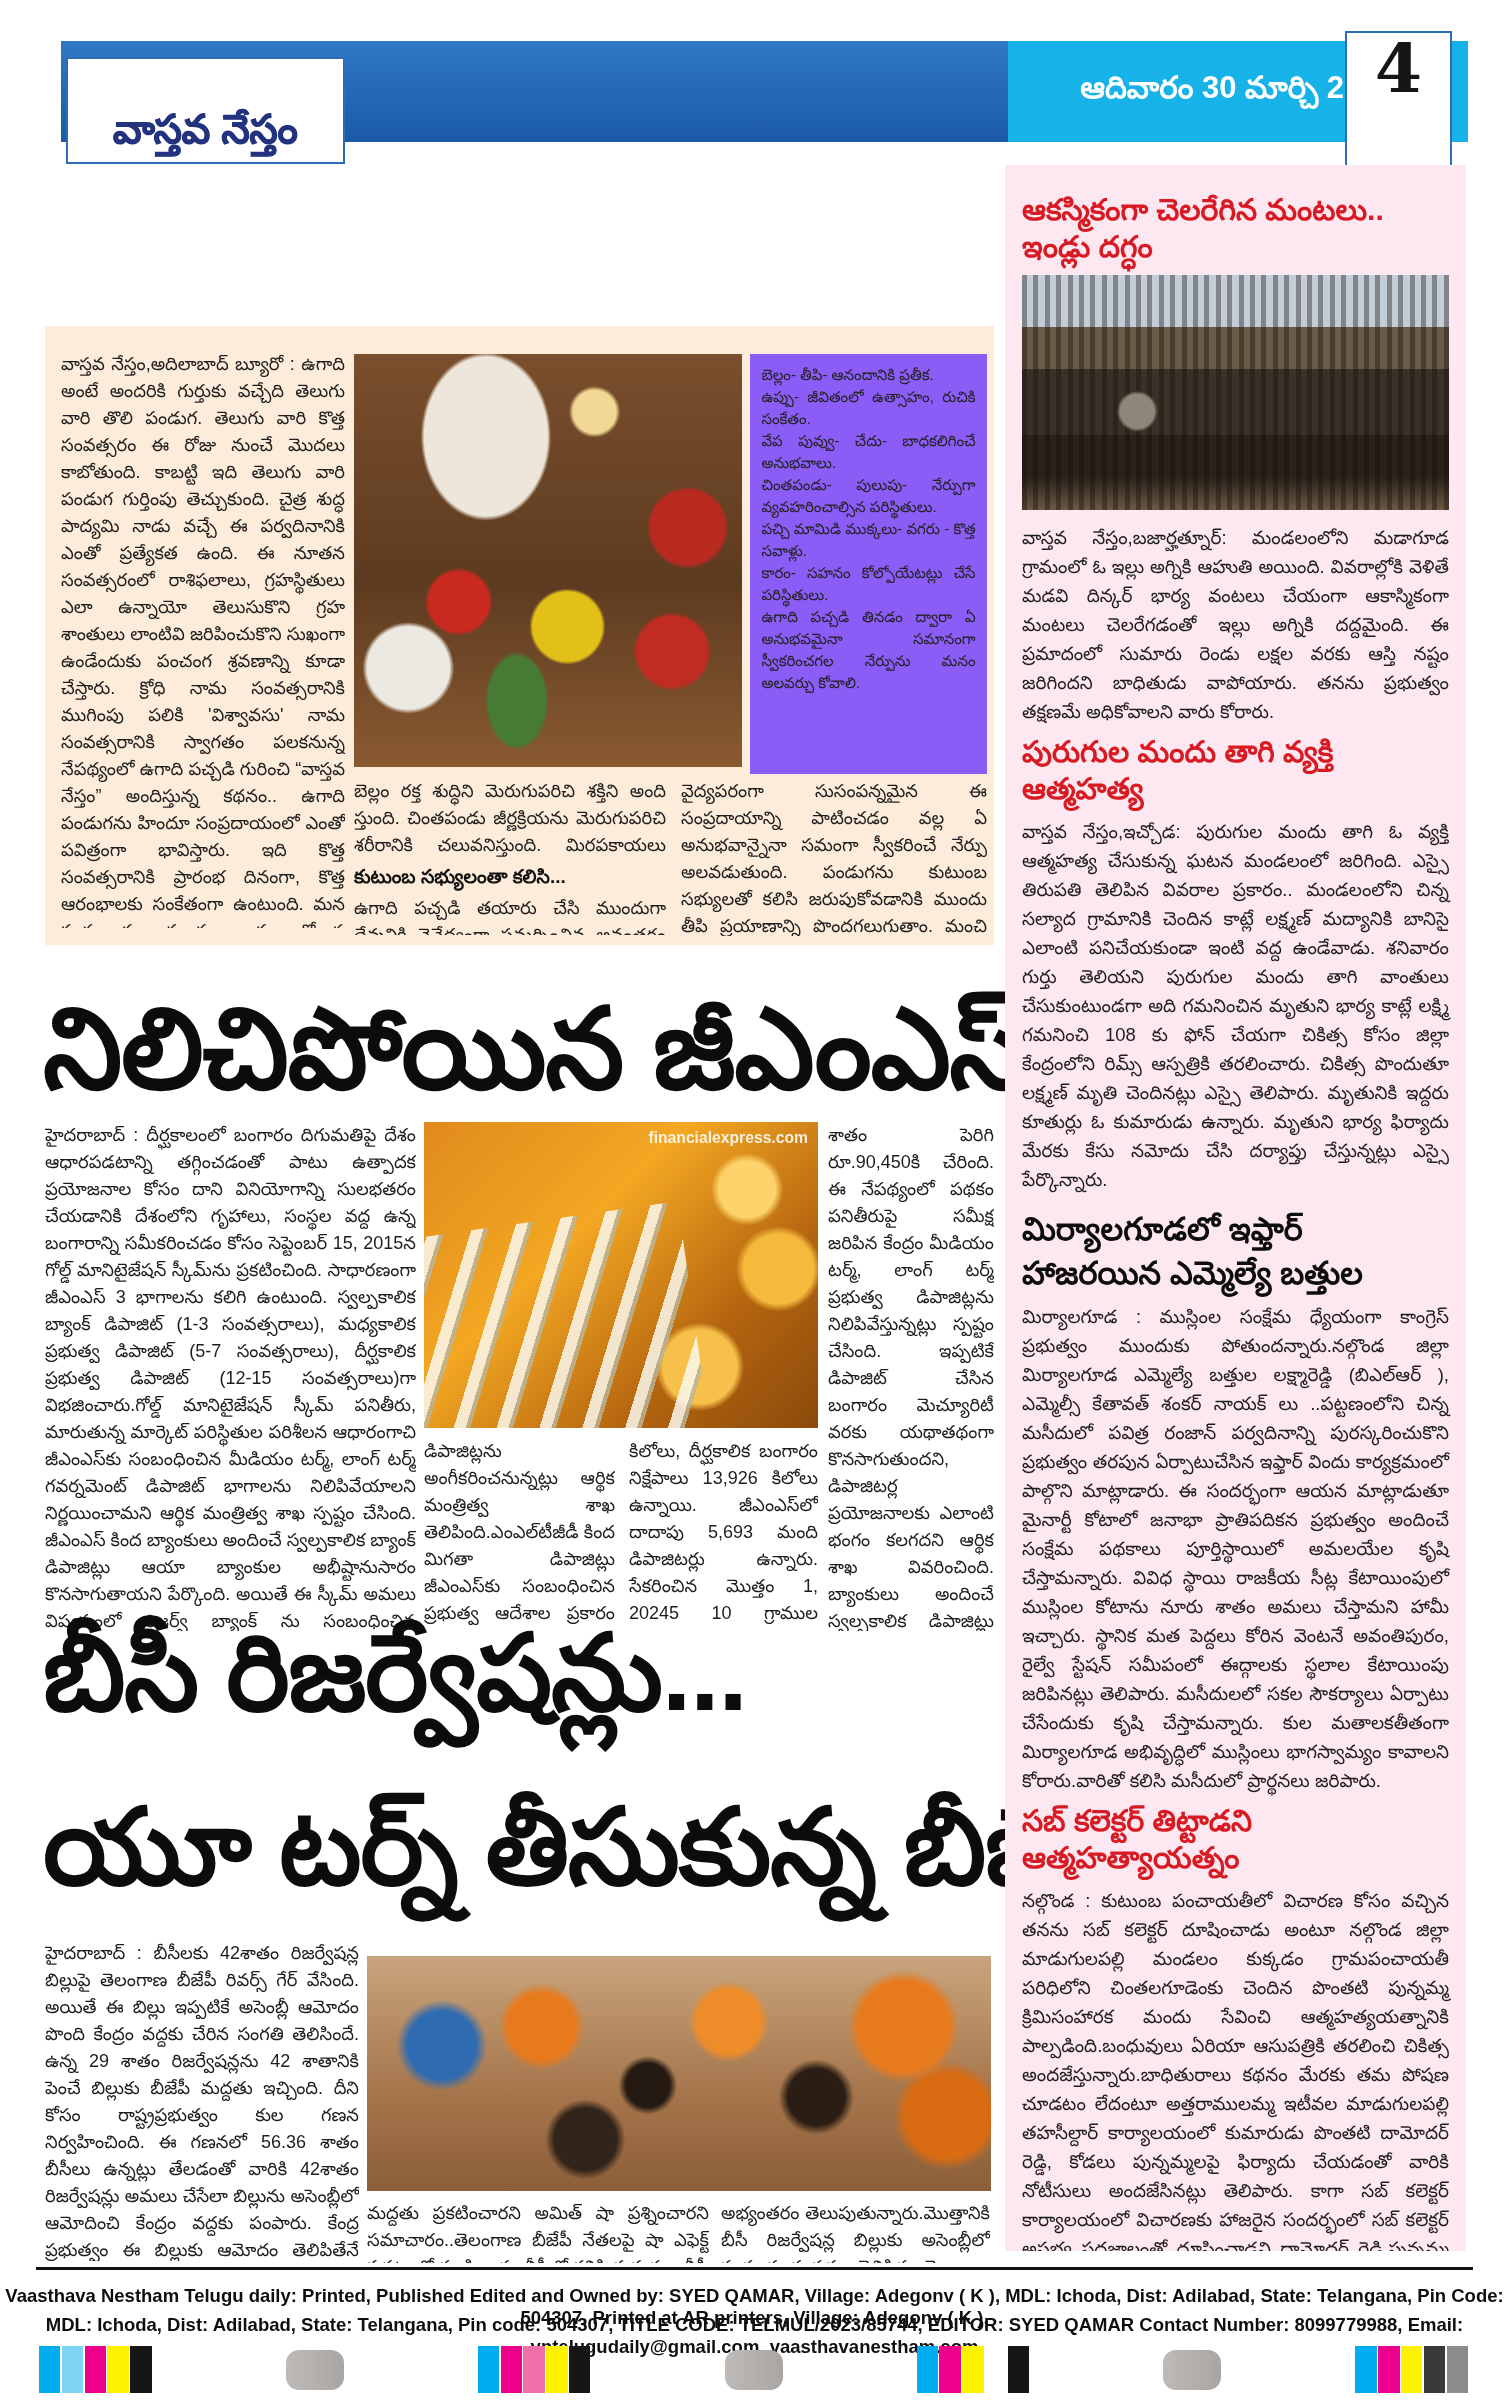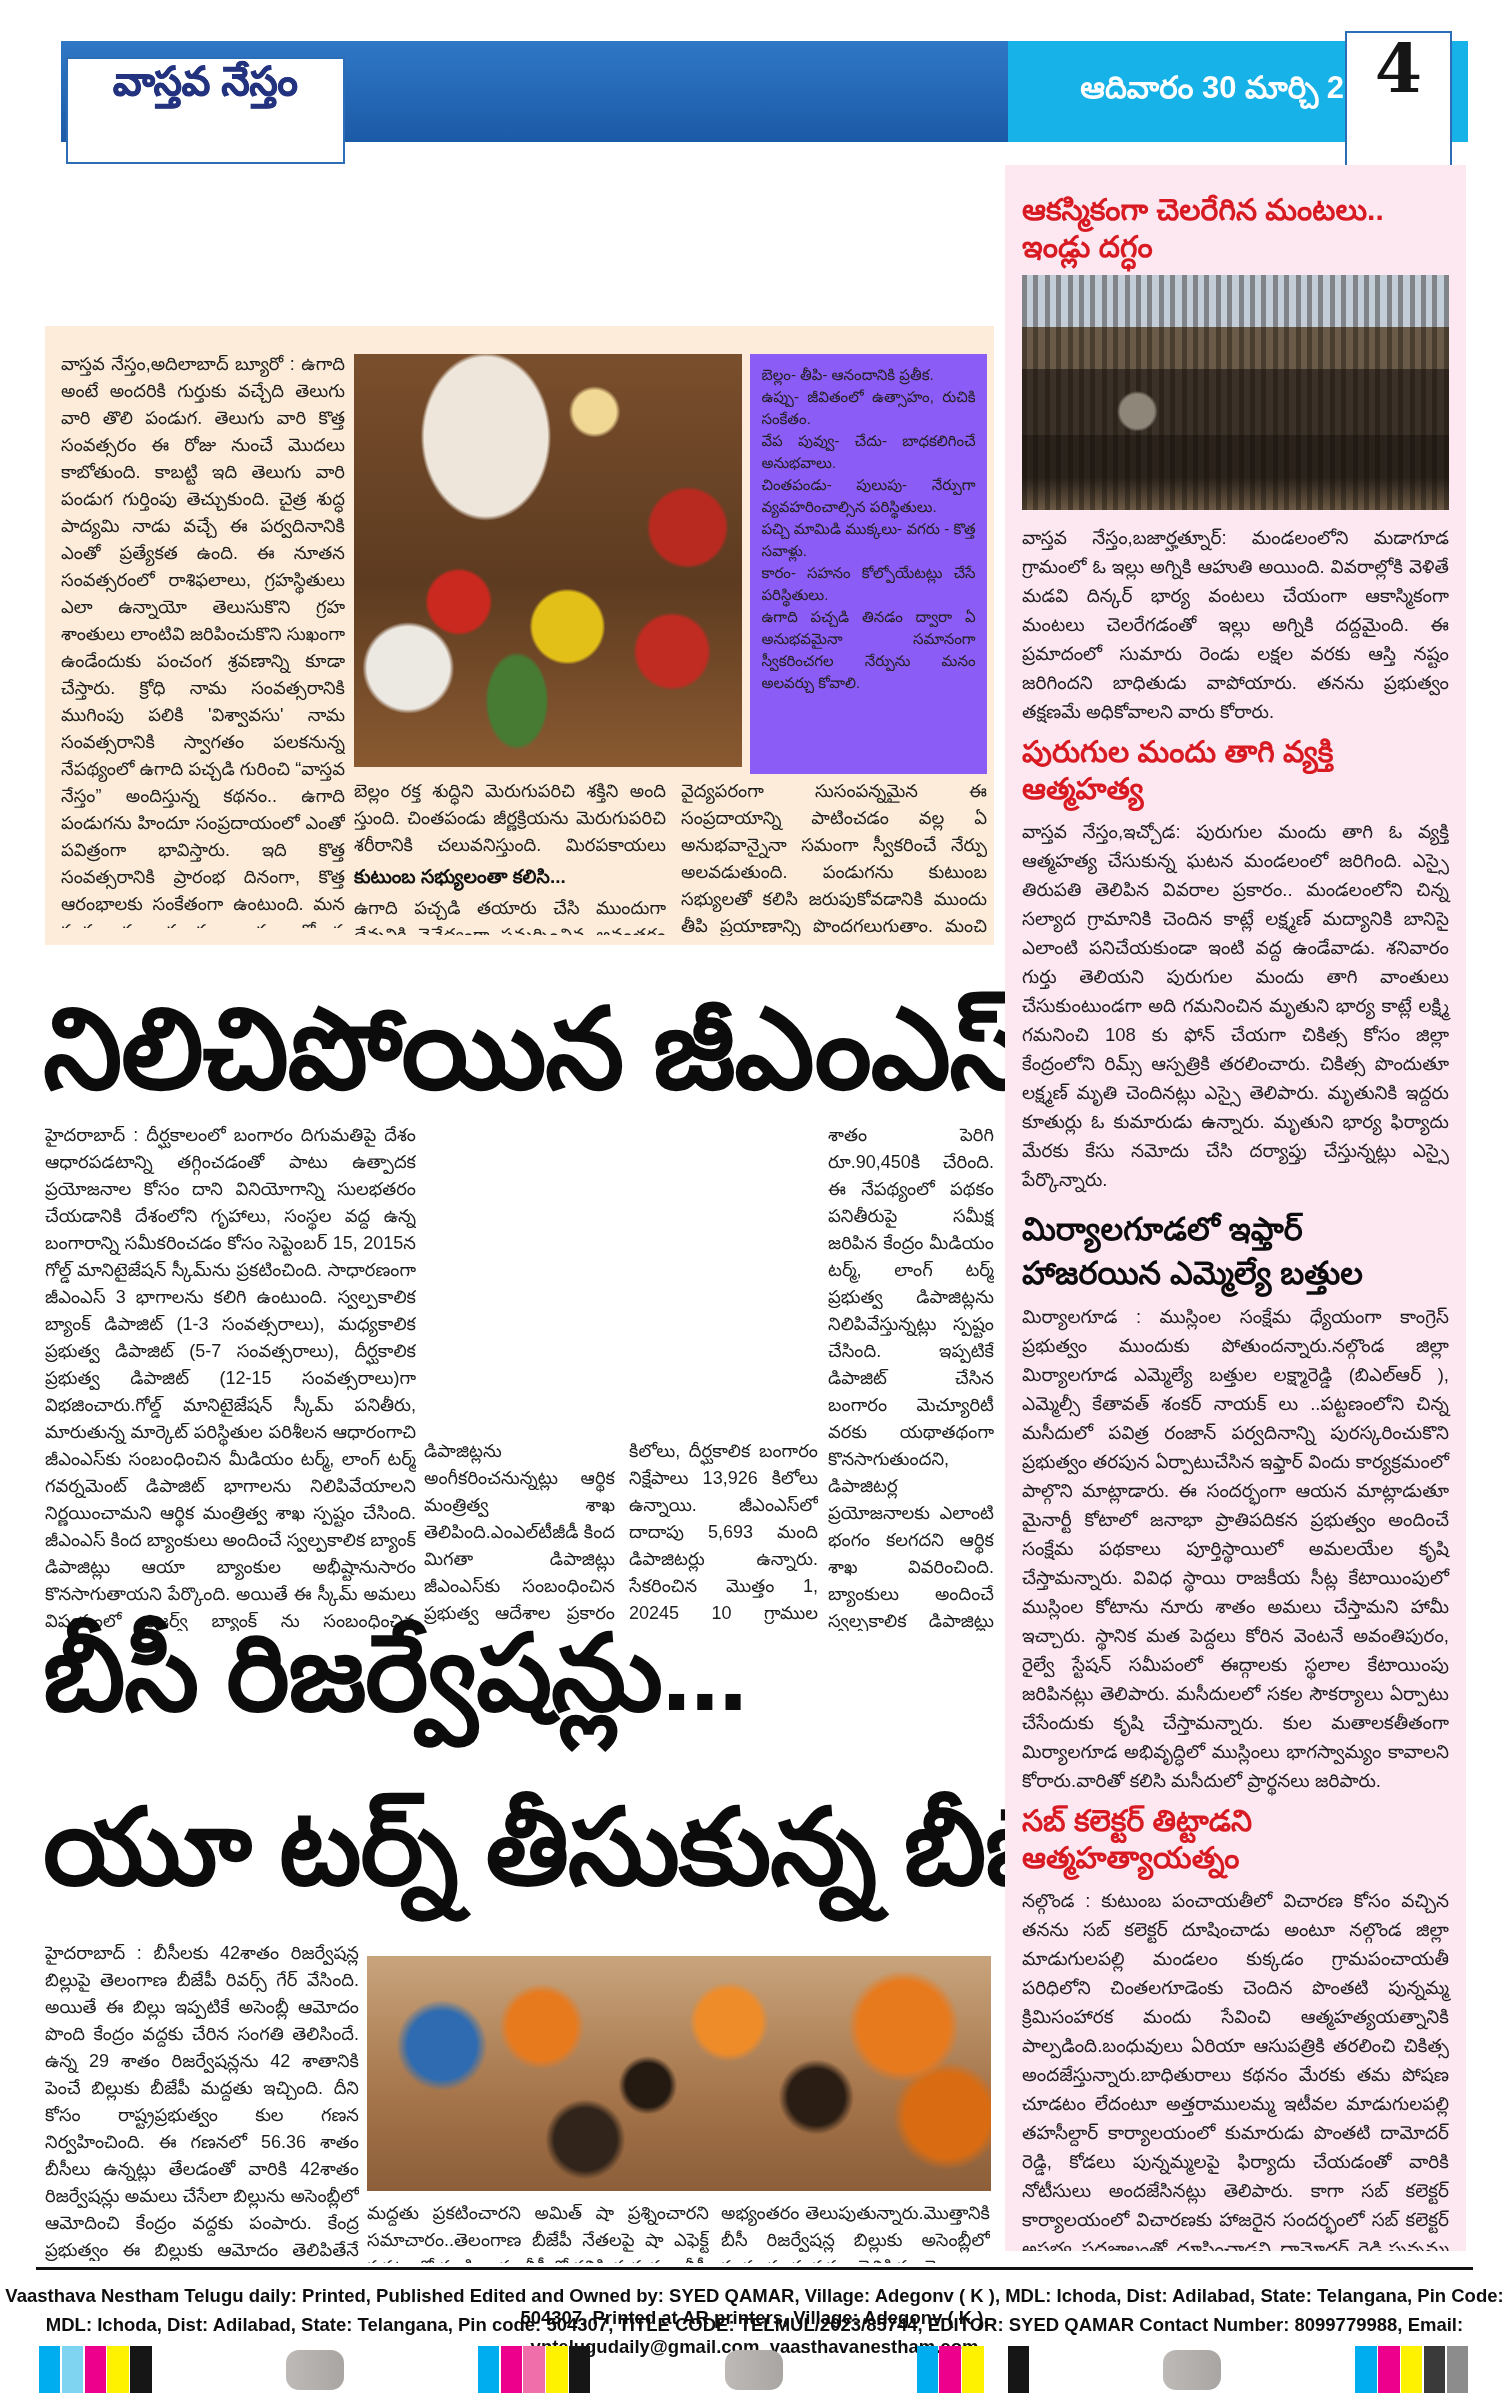--- a/index.html
+++ b/index.html
@@ -5,21 +5,21 @@
   html,body{margin:0;padding:0;background:#e9e9e9;}
   .page{position:relative;width:1509px;height:2401px;background:#ffffff;overflow:hidden;
         font-family:"Liberation Sans","DejaVu Sans",sans-serif;color:#161616;}
   
   .top-banner{position:absolute;left:61px;top:41px;width:948px;height:101px;
       background:linear-gradient(180deg,#2f78c6,#1b5aa6);}
   .state-news{position:absolute;left:356px;top:47px;width:648px;height:93px;
       font-size:68px;font-weight:bold;letter-spacing:7.1px;color:rgba(255,255,255,.42);
       text-align:center;line-height:93px;}
   .masthead-box{position:absolute;left:66px;top:57px;width:279px;height:107px;background:#ffffff;
-      border:2.9px solid #2d6db5;box-sizing:border-box;display:flex;align-items:flex-start;justify-content:center;}
+      border:2.9px solid #2d6db5;box-sizing:border-box;display:flex;align-items:flex-end;justify-content:center;}
   .masthead-text{font-size:40px;font-weight:900;color:#23337f;-webkit-text-stroke:0.7px #23337f;}
   .date-box{position:absolute;left:1008px;top:41px;width:460px;height:101px;background:#17b2e7;
       display:flex;align-items:center;justify-content:center;}
   .date-text{color:#ffffff;font-weight:bold;font-size:31px;}
   .pageno-box{position:absolute;left:1345px;top:31px;width:107px;height:137px;background:#ffffff;
       border:2.9px solid #2d6db5;box-sizing:border-box;text-align:center;}
   .pageno{font-family:"DejaVu Serif","Liberation Serif",serif;font-size:68px;font-weight:bold;line-height:1.05;}
   
   .body-txt{font-size:18px;line-height:27px;text-align:justify;color:#1d1d1d;overflow:hidden;}
   
@@ -125,20 +125,24 @@
     <div class="body-txt" style="height:84px;">బెల్లం రక్త శుద్ధిని మెరుగుపరిచి శక్తిని అంది స్తుంది. చింతపండు జీర్ణక్రియను మెరుగుపరిచి శరీరానికి చలువనిస్తుంది. మిరపకాయలు శరీరంలో వేడిమిని నియంత్రించి రోగనిరోధక శక్తిని పెంచు తాయి. ఈ పచ్చడి వసంత ఋతువులో కలిగే ఆరోగ్య సమస్యలను నివారించడానికి సహాయ పడుతుంది.</div>
     <div class="subhead">కుటుంబ సభ్యులంతా కలిసి...</div>
     <div class="body-txt" style="height:40px;">ఉగాది పచ్చడి తయారు చేసి ముందుగా దేవునికి నైవేద్యంగా సమర్పించిన అనంతరం కుటుంబ సభ్యులంతా కలిసి స్వీకరిస్తారు.</div>
   </div>
   <div class="body-txt" style="position:absolute;left:681px;top:778px;width:306px;height:158px;">వైద్యపరంగా సుసంపన్నమైన ఈ సంప్రదాయాన్ని పాటించడం వల్ల ఏ అనుభవాన్నైనా సమంగా స్వీకరించే నేర్పు అలవడుతుంది. పండుగను కుటుంబ సభ్యులతో కలిసి జరుపుకోవడానికి ముందు తీపి ప్రయాణాన్ని పొందగలుగుతాం. మంచి ఆరంభాన్ని, అనుభవాన్ని అందుకోవాలని పెద్దలు ఆశీర్వదిస్తారు. సుఖసంతోషాలతో నూతన సంవత్సరం సాగాలని ప్రతి ఒక్కరూ ఆకాంక్షిస్తారు.</div>
 
   <div class="huge-head" style="left:43px;top:989px;width:955px;height:123px;font-size:113px;line-height:121px;white-space:nowrap;">నిలిచిపోయిన జీఎంఎస్</div>
 
   <div class="body-txt" style="position:absolute;left:45px;top:1122px;width:371px;height:509px;">హైదరాబాద్ : దీర్ఘకాలంలో బంగారం దిగుమతిపై దేశం ఆధారపడటాన్ని తగ్గించడంతో పాటు ఉత్పాదక ప్రయోజనాల కోసం దాని వినియోగాన్ని సులభతరం చేయడానికి దేశంలోని గృహాలు, సంస్థల వద్ద ఉన్న బంగారాన్ని సమీకరించడం కోసం సెప్టెంబర్ 15, 2015న గోల్డ్ మానిటైజేషన్ స్కీమ్‌ను ప్రకటించింది. సాధారణంగా జీఎంఎస్ 3 భాగాలను కలిగి ఉంటుంది. స్వల్పకాలిక బ్యాంక్ డిపాజిట్ (1-3 సంవత్సరాలు), మధ్యకాలిక ప్రభుత్వ డిపాజిట్ (5-7 సంవత్సరాలు), దీర్ఘకాలిక ప్రభుత్వ డిపాజిట్ (12-15 సంవత్సరాలు)గా విభజించారు.గోల్డ్ మానిటైజేషన్ స్కీమ్ పనితీరు, మారుతున్న మార్కెట్ పరిస్థితుల పరిశీలన ఆధారంగాచి జీఎంఎస్‌కు సంబంధించిన మీడియం టర్మ్, లాంగ్ టర్మ్ గవర్నమెంట్ డిపాజిట్ భాగాలను నిలిపివేయాలని నిర్ణయించామని ఆర్థిక మంత్రిత్వ శాఖ స్పష్టం చేసింది. జీఎంఎస్ కింద బ్యాంకులు అందించే స్వల్పకాలిక బ్యాంక్ డిపాజిట్లు ఆయా బ్యాంకుల అభీష్టానుసారం కొనసాగుతాయని పేర్కొంది. అయితే ఈ స్కీమ్ అమలు విషయంలో రిజర్వ్ బ్యాంక్ ను సంబంధించిన వివరణాత్మక మార్గదర్శకాలను అనుసరించాల్సి ఉంటుంది. మార్చి 26, 2025 నుంచి జీఎంఎస్ కింద మీడియం, లాంగ్ టర్మ్ డిపాజిట్ల స్వీకరణ నిలిచిపోనుంది.</div>
 
+  <div class="photo ph-gold" style="left:424px;top:1122px;width:394px;height:306px;">
+    <div class="notes-fan"></div>
+    <span class="watermark">financialexpress.com</span>
+  </div>
 
   <div class="body-txt" style="position:absolute;left:424px;top:1438px;width:191px;height:192px;">డిపాజిట్లను అంగీకరించనున్నట్లు ఆర్థిక మంత్రిత్వ శాఖ తెలిపింది.ఎంఎల్‌టీజీడీ కింద మిగతా డిపాజిట్లు జీఎంఎస్‌కు సంబంధించిన ప్రభుత్వ ఆదేశాల ప్రకారం కొనసాగుతాయి. నవంబర్ 2024 నాటికి మొత్తం 31,164 కిలోల బంగారంలో స్వల్పకాలిక బంగారం నిక్షేపాలు 7,509 కిలోలు, మధ్యకాలిక బంగారం నిక్షేపాలు 9,728</div>
   <div class="body-txt" style="position:absolute;left:629px;top:1438px;width:189px;height:192px;">కిలోలు, దీర్ఘకాలిక బంగారం నిక్షేపాలు 13,926 కిలోలు ఉన్నాయి. జీఎంఎస్‌లో దాదాపు 5,693 మంది డిపాజిటర్లు ఉన్నారు. సేకరించిన మొత్తం 1, 20245 10 గ్రాముల బంగారం ధర రూ.63,920గా ఉండగా ప్రస్తుతం 41.5</div>
   <div class="body-txt" style="position:absolute;left:828px;top:1122px;width:166px;height:509px;">శాతం పెరిగి రూ.90,450కి చేరింది. ఈ నేపథ్యంలో పథకం పనితీరుపై సమీక్ష జరిపిన కేంద్రం మీడియం టర్మ్, లాంగ్ టర్మ్ ప్రభుత్వ డిపాజిట్లను నిలిపివేస్తున్నట్లు స్పష్టం చేసింది. ఇప్పటికే డిపాజిట్ చేసిన బంగారం మెచ్యూరిటీ వరకు యథాతథంగా కొనసాగుతుందని, డిపాజిటర్ల ప్రయోజనాలకు ఎలాంటి భంగం కలగదని ఆర్థిక శాఖ వివరించింది. బ్యాంకులు అందించే స్వల్పకాలిక డిపాజిట్లు మాత్రం వాణిజ్య ప్రాతిపదికన కొనసాగుతాయని పేర్కొంది.</div>
 
   <div class="huge-head" style="left:43px;top:1616px;width:955px;font-size:107px;line-height:114px;text-align:left;white-space:nowrap;">బీసీ రిజర్వేషన్లు...</div>
   <div class="huge-head" style="left:43px;top:1790px;width:955px;font-size:107px;line-height:114px;text-align:center;white-space:nowrap;">యూ టర్న్ తీసుకున్న బీజేపీ</div>
 
   <div class="body-txt" style="position:absolute;left:45px;top:1940px;width:314px;height:321px;">హైదరాబాద్ : బీసీలకు 42శాతం రిజర్వేషన్ల బిల్లుపై తెలంగాణ బీజేపీ రివర్స్ గేర్ వేసింది. అయితే ఈ బిల్లు ఇప్పటికే అసెంబ్లీ ఆమోదం పొంది కేంద్రం వద్దకు చేరిన సంగతి తెలిసిందే. ఉన్న 29 శాతం రిజర్వేషన్లను 42 శాతానికి పెంచే బిల్లుకు బీజేపీ మద్దతు ఇచ్చింది. దీని కోసం రాష్ట్రప్రభుత్వం కుల గణన నిర్వహించింది. ఈ గణనలో 56.36 శాతం బీసీలు ఉన్నట్లు తేలడంతో వారికి 42శాతం రిజర్వేషన్లు అమలు చేసేలా బిల్లును అసెంబ్లీలో ఆమోదించి కేంద్రం వద్దకు పంపారు. కేంద్ర ప్రభుత్వం ఈ బిల్లుకు ఆమోదం తెలిపితేనే రిజర్వేషన్ల పెంపు సాధ్యం అవుతుంది. ఈ క్రమంలో తెలంగాణ బీజేపీ నేతలపై అమిత్ షా ఎఫెక్ట్ పడిందన్న చర్చ జరుగుతోంది. ఎమ్మెల్యే ఎన్నికల్లో బీసీ బిల్లుకు మద్దతు తెలిపిన నేతలను పార్టీ అధిష్ఠానం ప్రశ్నించినట్లు సమాచారం. కేంద్ర పార్టీ విధానికి వ్యతిరేకంగా బీసీ బిల్లుకు ఎలా మద్దతు ఇచ్చారని ఆరా తీసినట్లు తెలుస్తోంది.</div>
 

